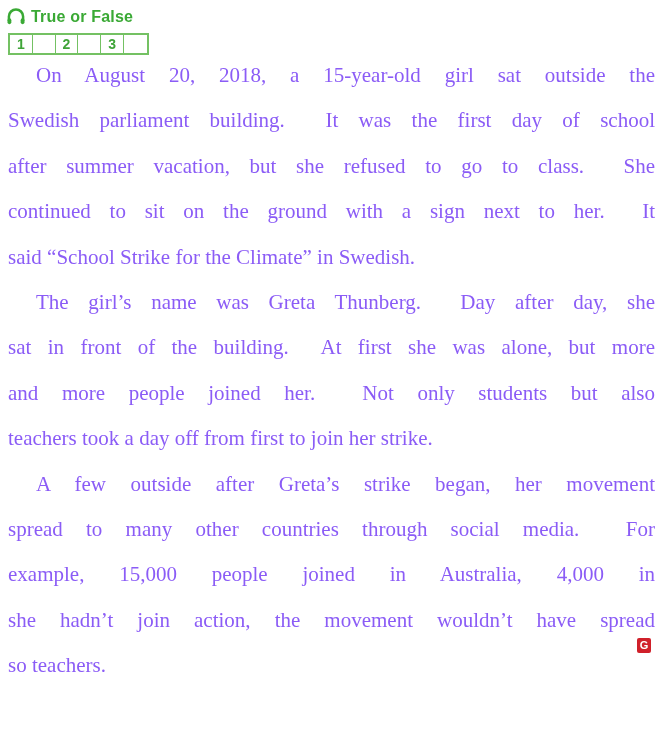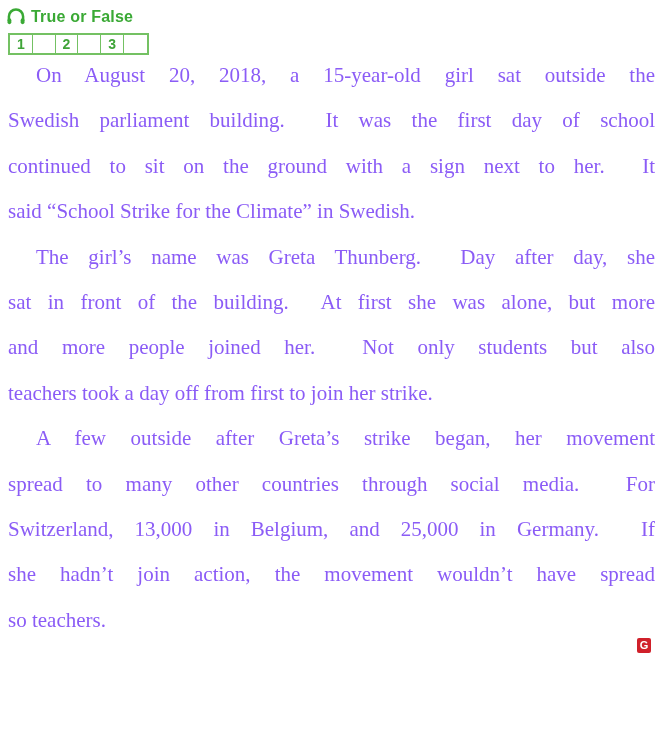--- a/index.html
+++ b/index.html
@@ -100,28 +100,29 @@
       <div class="cell"></div>
       <div class="cell">2</div>
       <div class="cell"></div>
       <div class="cell">3</div>
       <div class="cell"></div>
     </div>
 
   <div class="passage">
       <div class="line first">On August 20, 2018, a 15-year-old girl sat outside the</div>
       <div class="line">Swedish parliament building.&nbsp; It was the first day of school</div>
+      <div class="line">after summer vacation, but she refused to go to class.&nbsp; She</div>
       <div class="line">continued to sit on the ground with a sign next to her.&nbsp; It</div>
       <div class="line last">said “School Strike for the Climate” in Swedish.</div>
       <div class="line first">The girl’s name was Greta Thunberg.&nbsp; Day after day, she</div>
       <div class="line">sat in front of the building.&nbsp; At first she was alone, but more</div>
       <div class="line">and more people joined her.&nbsp; Not only students but also</div>
       <div class="line last">teachers took a day off from first to join her strike.</div>
       <div class="line first">A few outside after Greta’s strike began, her movement</div>
       <div class="line">spread to many other countries through social media.&nbsp; For</div>
-      <div class="line">Switzerland, 13,000 in Belgium, and 25,000 in Germany.&nbsp; If</div>
+      <div class="line">example, 15,000 people joined in Australia, 4,000 in</div>
       <div class="line">she hadn’t join action, the movement wouldn’t have spread</div>
       <div class="line last">so teachers.</div>
     </div>
 
   <span class="g-badge">G</span>
 
 </div>
 
 </body></html>

